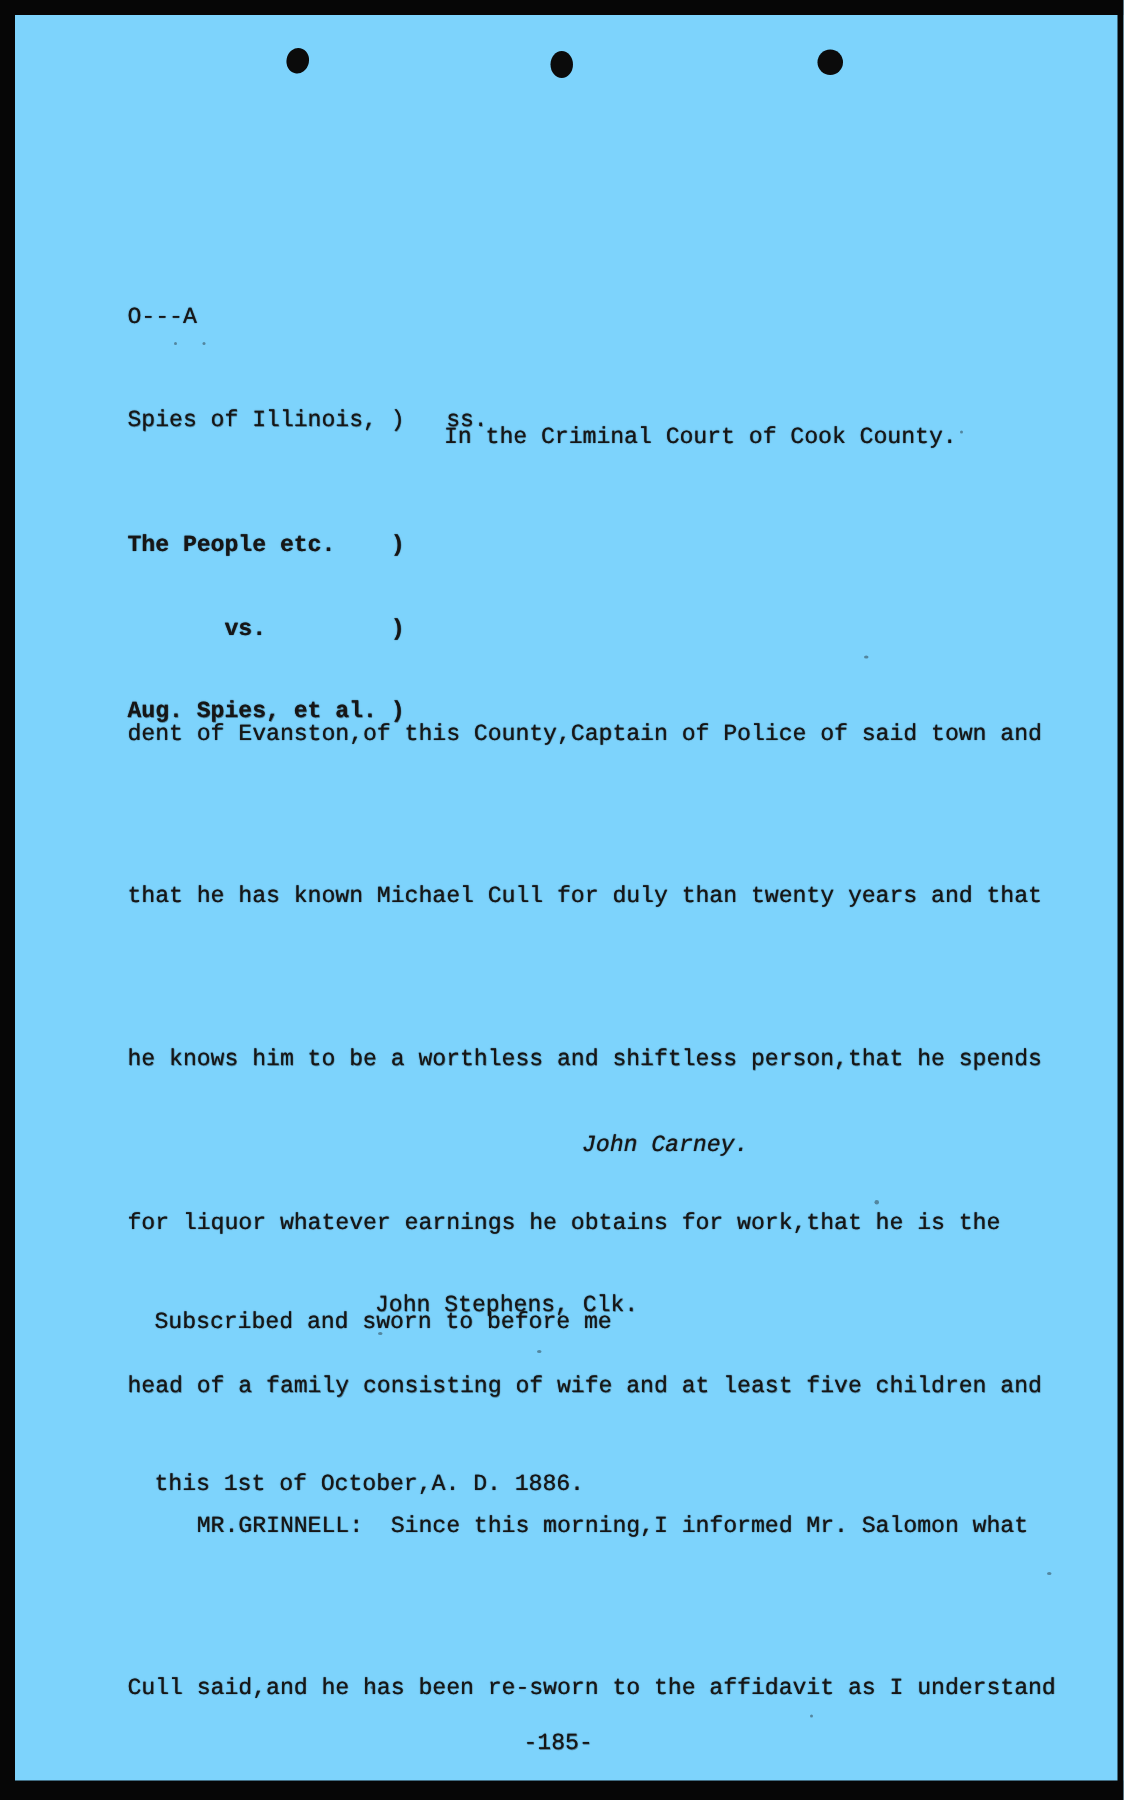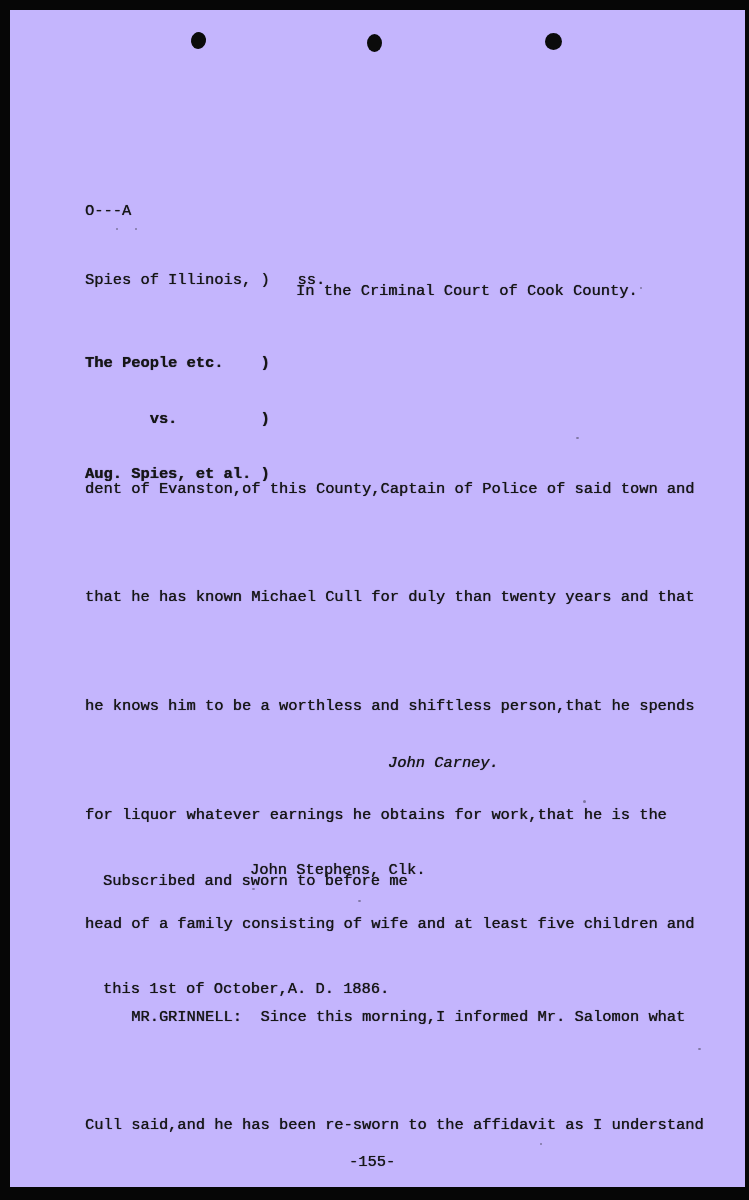--- a/index.html
+++ b/index.html
@@ -1,19 +1,19 @@
 <!DOCTYPE html>
 <html><head>
 <meta charset="utf-8">
 <style>
   html,body{margin:0;padding:0;background:#777;}
   .page{
     position:relative;
     width:749px;height:1200px;
-    background:#c4b5fd;
+    background:#7dd3fc;
     overflow:hidden;
     font-family:"Liberation Mono","DejaVu Sans Mono",monospace;
     color:#161616;
   }
   
   .edge{position:absolute;background:#060606;}
   .edge-top{left:0;top:0;width:749px;height:10px;}
   .edge-left{left:0;top:0;width:10px;height:1200px;}
   .edge-right{right:0;top:0;width:4px;height:1200px;}
   .edge-bottom{left:0;bottom:0;width:749px;height:13px;}
@@ -92,21 +92,21 @@
   <div class="tw sig-clerk">John Stephens, Clk.</div>
 
   <div class="tw proceedings lh-double">
     <div>     MR.GRINNELL:  Since this morning,I informed Mr. Salomon what</div>
     <div>Cull said,and he has been re-sworn to the affidavit as I understand</div>
     
     
     
   </div>
 
-  <div class="tw pagenum">-155-</div>
+  <div class="tw pagenum">-185-</div>
 
   <div>
     <div class="speck" style="left:640px;top:287px;width:2px;height:2px;"></div>
     <div class="speck" style="left:116px;top:228px;width:2px;height:2px;"></div>
     <div class="speck" style="left:135px;top:228px;width:2px;height:2px;"></div>
     <div class="speck" style="left:576px;top:437px;width:3px;height:2px;"></div>
     <div class="speck" style="left:583px;top:800px;width:3px;height:3px;"></div>
     <div class="speck" style="left:252px;top:888px;width:3px;height:2px;"></div>
     <div class="speck" style="left:358px;top:900px;width:3px;height:2px;"></div>
     <div class="speck" style="left:698px;top:1048px;width:3px;height:2px;"></div>

